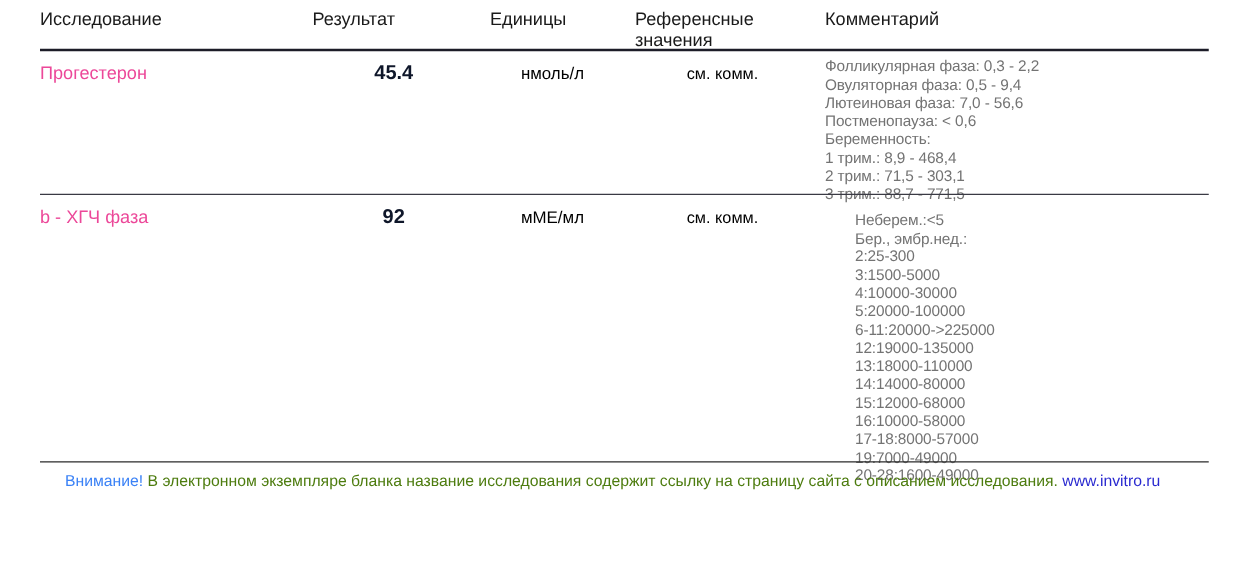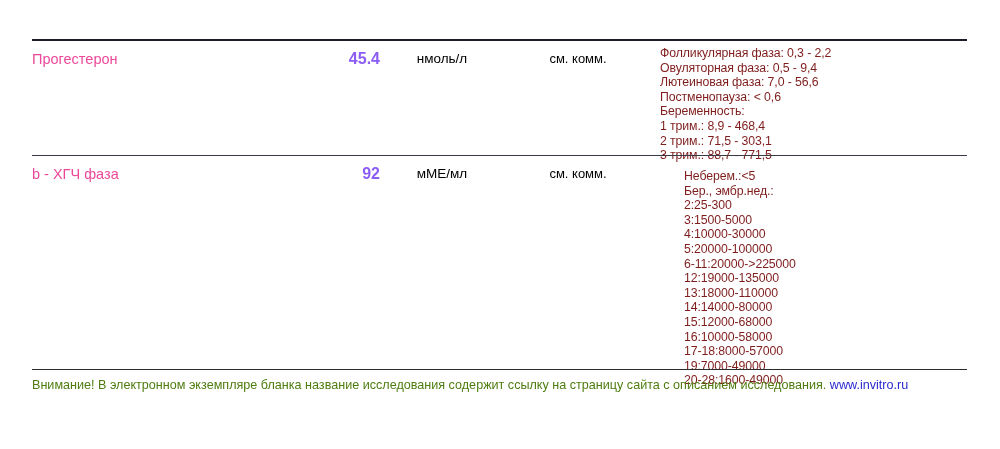--- a/index.html
+++ b/index.html
@@ -71,66 +71,74 @@
   .test-name {
     font-size: 14.5px;
     line-height: 18px;
     color: #ec4899;
     white-space: nowrap;
   }
   .result-value {
     font-size: 16px;
     line-height: 18px;
     font-weight: bold;
-    color: #8b5cf6;
-    text-align: right;
+    color: #0f172a;
+    text-align: center;
     width: 130px;
   }
   .units-value {
     font-size: 13.5px;
     line-height: 18px;
     color: #000000;
     text-align: center;
     width: 100px;
   }
   .ref-value {
     font-size: 13px;
     line-height: 18px;
     color: #000000;
     text-align: center;
     width: 140px;
   }
   .comment-block {
     font-size: 12.3px;
     line-height: 14.6px;
-    color: #7f1d1d;
+    color: #737373;
     white-space: pre-line;
     letter-spacing: -0.1px;
   }
 
   
   .footer {
     position: absolute;
     left: 32px;
     top: 376px;
     width: 940px;
     font-size: 12.6px;
     line-height: 19.5px;
   }
   .footer-line { display: block; white-space: nowrap; }
-  .warn-word { color: #4d7c0f; }
+  .warn-word { color: #3b82f6; margin-left: 20px; }
   .footer-body { color: #4d7c0f; }
   .footer-link { color: #2a2ad0; margin-top: 15px; }
   .footer-disclaimer { color: #f08050; }
 </style>
 </head>
 <body>
 
 <div class="sheet">
 
+  <div class="thead">
+    <div class="th col-study">Исследование</div>
+    <div class="th col-result">Результат</div>
+    <div class="th col-units">Единицы</div>
+    <div class="th col-ref">Референсные
+значения</div>
+    <div class="th col-comment">Комментарий</div>
+  </div>
 
   <div class="rule" style="top:39px;"></div>
 
   <div class="row" style="top:50px;">
     <div class="cell col-study">
       <div class="test-name">Прогестерон</div>
     </div>
     <div class="cell col-result">
       <div class="result-value">45.4</div>
     </div>

